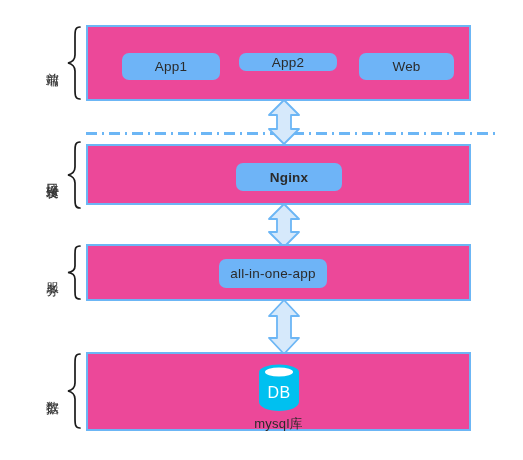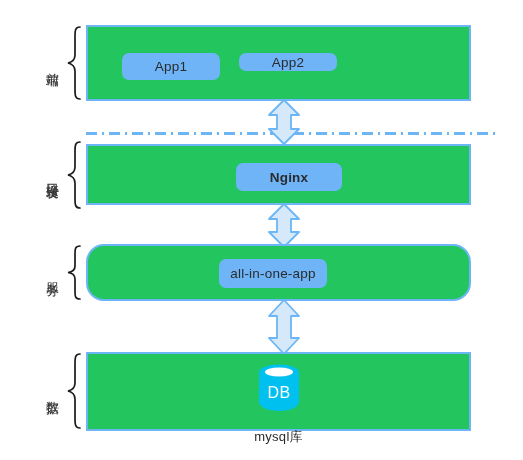--- a/index.html
+++ b/index.html
@@ -17,26 +17,26 @@
     background: #ffffff;
     overflow: hidden;
   }
 
   
   .tier {
     position: absolute;
     left: 86px;
     width: 385px;
     box-sizing: border-box;
-    background: #22c55e;
+    background: #ec4899;
     border: 2px solid #6CB6F5;
   }
   .tier-frontend { top: 25px;  height: 76px; }
   .tier-gateway  { top: 144px; height: 61px; }
-  .tier-service  { top: 244px; height: 57px; border-radius: 18px; }
+  .tier-service  { top: 244px; height: 57px; }
   .tier-data     { top: 352px; height: 79px; padding-left: 28px; }
 
   
   .node {
     position: absolute;
     background: #6EB4F7;
     border-radius: 7px;
     color: #2b2b2b;
     font-size: 13.5px;
     display: flex;
@@ -93,21 +93,21 @@
     left: 0;
     right: 0;
     top: 8px;
     display: flex;
     flex-direction: column;
     align-items: center;
   }
   .db-caption {
     font-size: 13px;
     color: #2b2b2b;
-    margin-top: 16px;
+    margin-top: 3px;
     letter-spacing: .3px;
   }
 </style>
 </head>
 <body>
 
 <div id="diagram">
 
   <div class="divider">
     <svg width="414" height="3" viewBox="0 0 414 3">
@@ -121,20 +121,23 @@
       <path d="M16 2 C11 2 11 6 11 12 L11 30 C11 35 8 37 4 38 C8 39 11 41 11 46 L11 64 C11 70 11 74 16 74" fill="none" stroke="#1a1a1a" stroke-width="1.7" stroke-linecap="round"></path>
     </svg>
   </div>
 
   <div class="tier tier-frontend">
     <div class="node node-app1">
       <span>App1</span>
     </div>
     <div class="node node-app2">
       <span>App2</span>
+    </div>
+    <div class="node node-web">
+      <span>Web</span>
     </div>
   </div>
 
   <div class="arrow" style="left:266px; top:99px; width:36px; height:46px;">
     <svg width="36" height="46" viewBox="0 0 36 46">
       <path d="M18 1 L33 16 L25 16 L25 30 L33 30 L18 45 L3 30 L11 30 L11 16 L3 16 Z" fill="#D6E9FB" stroke="#6CB6F5" stroke-width="1.8" stroke-linejoin="round"></path>
     </svg>
   </div>
 
   <div class="group-label" style="left:14px; top:140px; width:70px; height:70px;">

